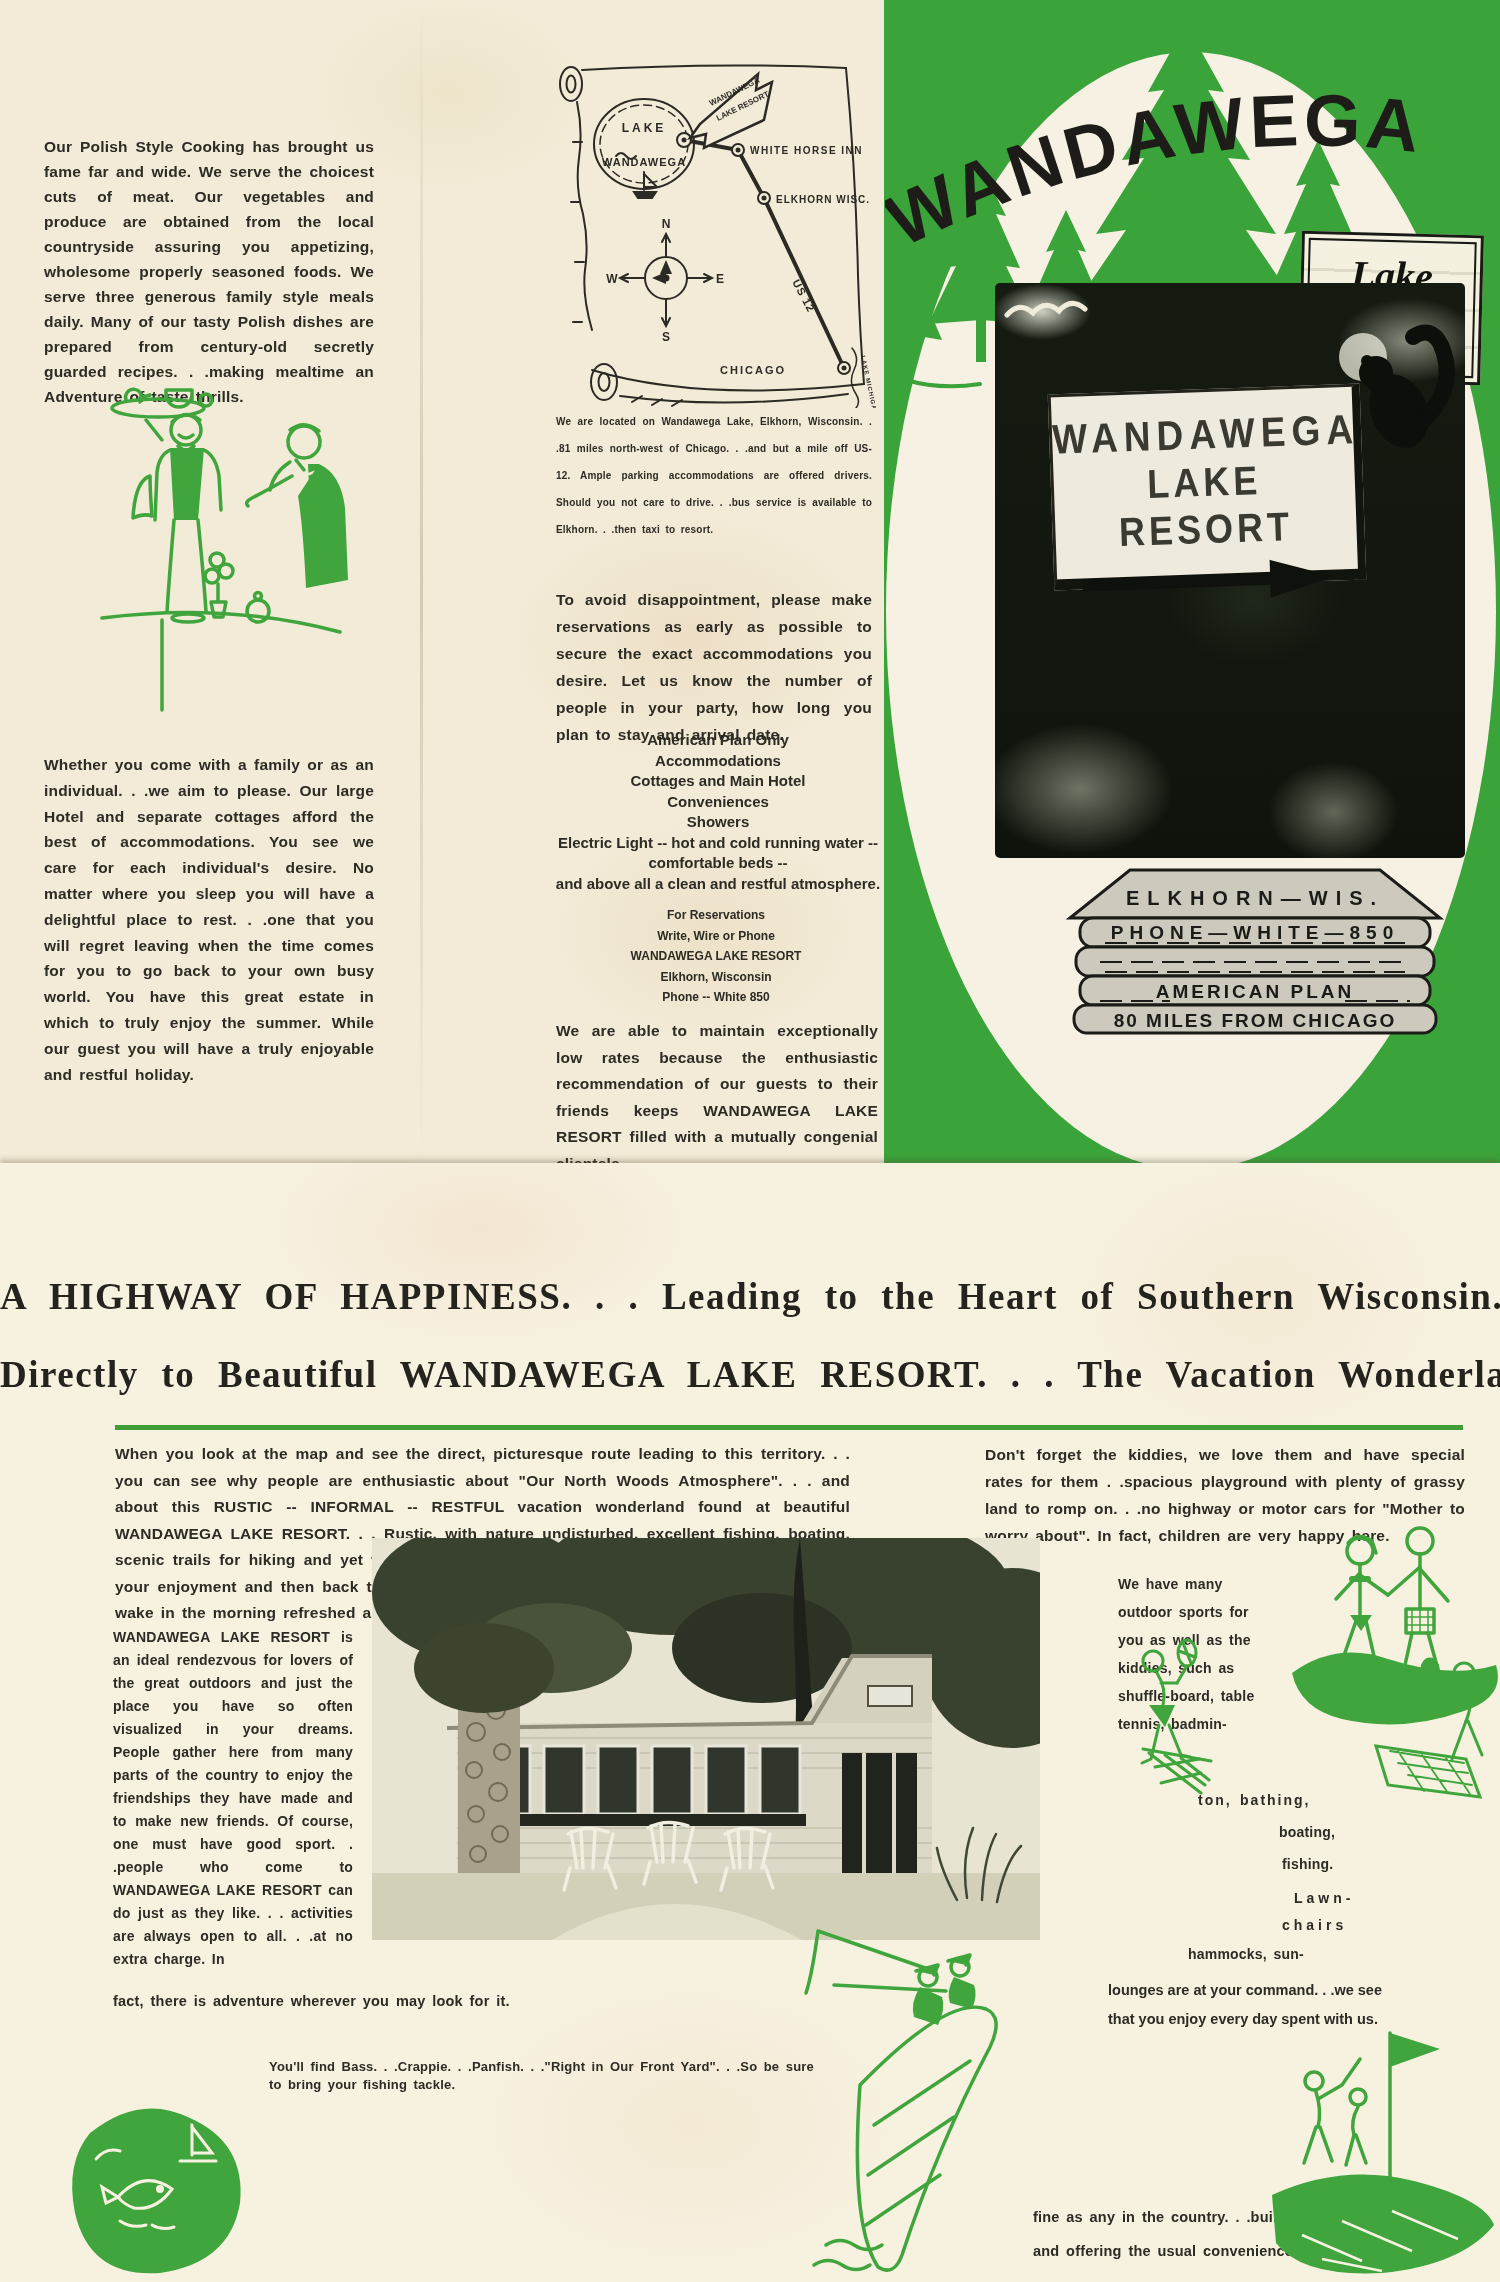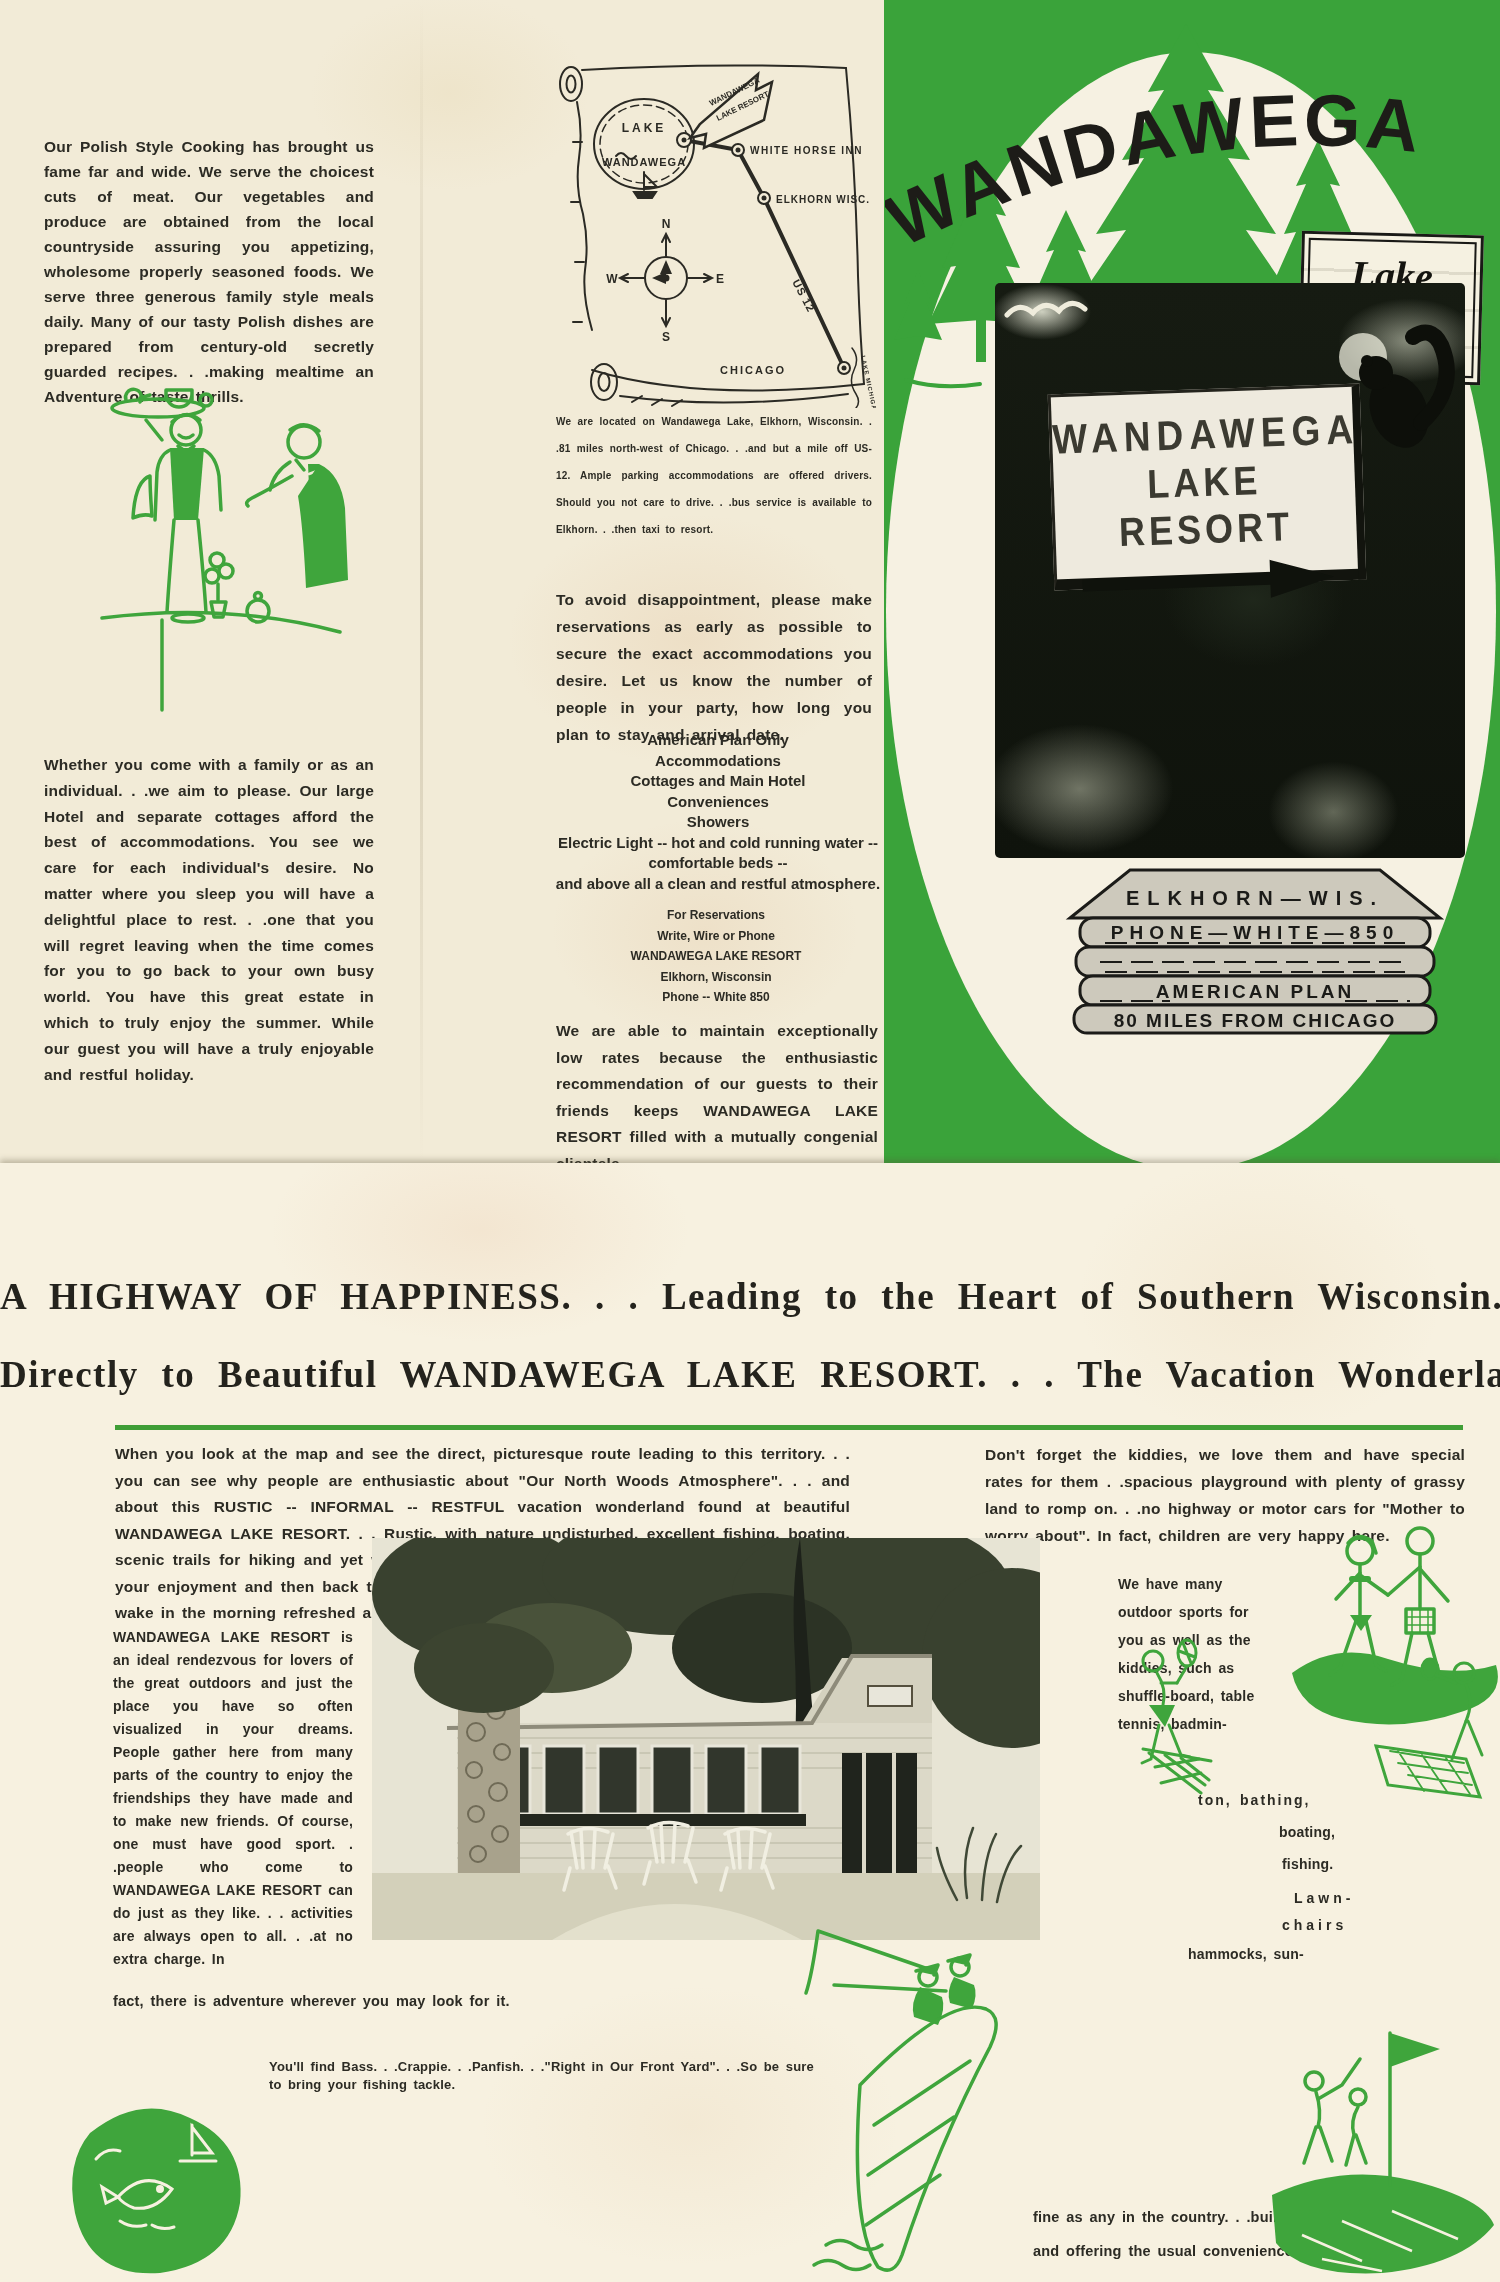--- a/index.html
+++ b/index.html
@@ -362,20 +362,22 @@
     <div class="abs txt nowrap" style="left:113px;top:830px;font-size:14.5px;">fact, there is adventure wherever you may look for it.</div>
 
     <div class="abs txt" style="left:1118px;top:407px;width:155px;font-size:14px;line-height:28px;text-align:left;">We have many outdoor sports for you as well as the kiddies, such as shuffle-board, table tennis, badmin-</div>
 
     <div class="abs txt nowrap" style="left:1198px;top:629px;font-size:14px;letter-spacing:2px;">ton, bathing,</div>
     <div class="abs txt nowrap" style="left:1256px;top:661px;font-size:14px;margin-left:23px;">boating,</div>
     <div class="abs txt nowrap" style="left:1282px;top:693px;font-size:14px;">fishing.</div>
     <div class="abs txt nowrap" style="left:1294px;top:727px;font-size:14px;letter-spacing:4px;">Lawn-</div>
     <div class="abs txt nowrap" style="left:1282px;top:754px;font-size:14px;letter-spacing:4px;">chairs</div>
     <div class="abs txt nowrap" style="left:1188px;top:783px;font-size:14px;">hammocks, sun-</div>
+    <div class="abs ctr" style="left:1108px;top:813px;width:368px;font-size:14.5px;line-height:29px;text-align:left;">lounges are at your command. . .we see
+that you enjoy every day spent with us.</div>
 
     <div class="abs" style="left:1115px;top:468px;width:100px;height:175px;">
       <svg width="100" height="175" viewBox="0 0 100 175">
         <g stroke="#3fa53c" stroke-width="3" fill="none" stroke-linecap="round">
           <ellipse cx="72" cy="22" rx="9" ry="13"></ellipse>
           <path d="M68,12 l8,20 M64,20 l16,6"></path>
           <path d="M72,35 L62,52"></path>
           <circle cx="38" cy="30" r="10"></circle>
           <path d="M42,42 Q52,58 48,74 M46,52 L62,52"></path>
           <polygon points="34,74 60,74 50,96" fill="#3fa53c" stroke="none"></polygon>

